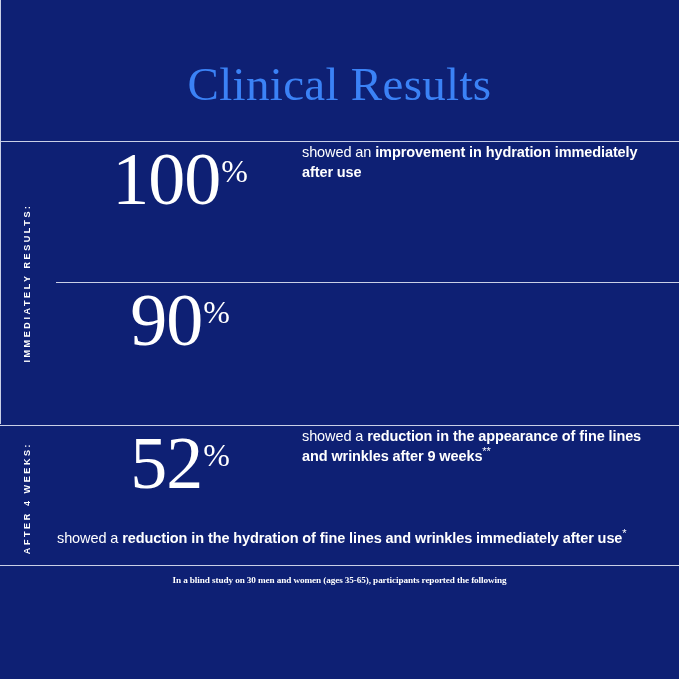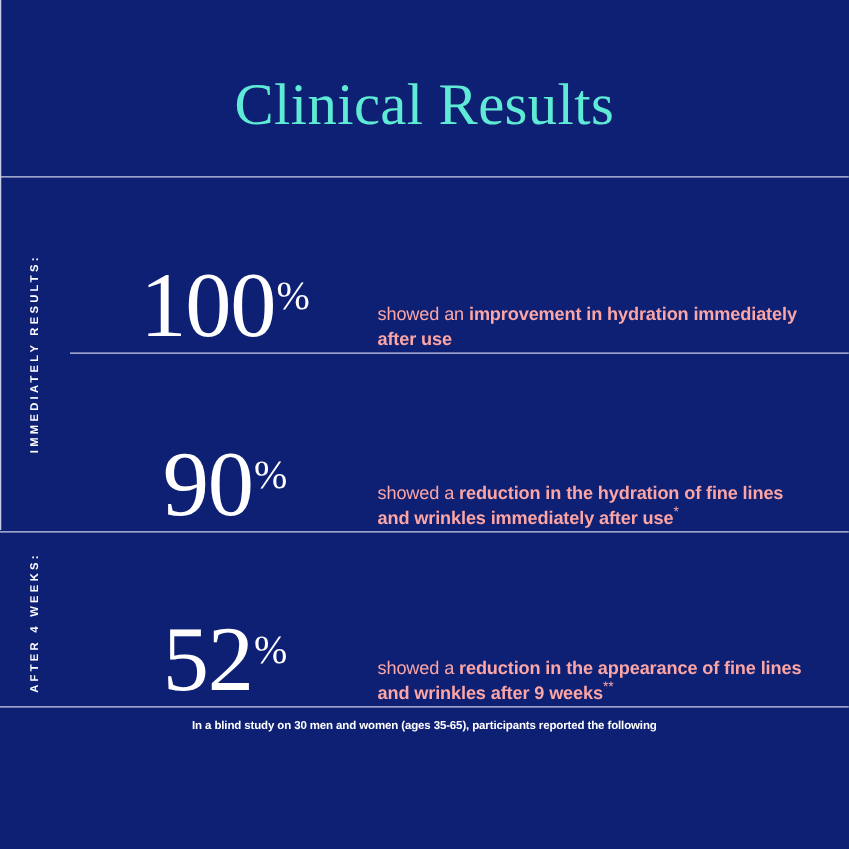--- a/index.html
+++ b/index.html
@@ -20,21 +20,21 @@
     background: #0e2074;
   }
 
   
   .title {
     position: absolute;
     top: 56px;
     left: 0;
     width: 679px;
     text-align: center;
-    color: #5eead4;
+    color: #3b82f6;
     font-family: "Liberation Serif", "DejaVu Serif", serif;
     font-size: 47px;
     line-height: 56px;
     font-weight: 400;
     letter-spacing: 0.3px;
   }
 
   
   .rule {
     position: absolute;
@@ -69,24 +69,24 @@
     top: 498px;
     transform: rotate(-90deg) translate(-50%, -50%);
   }
 
   
   .row {
     position: absolute;
     left: 57px;
     right: 12px;
     display: flex;
-    align-items: flex-end;
+    align-items: flex-start;
   }
   #row-1 { top: 142px; height: 140px; }
-  #row-2 { top: 283px; height: 142px; }
+  #row-2 { top: 283px; height: 142px; flex-direction: column; }
   #row-3 { top: 426px; height: 139px; }
 
   .stat {
     width: 245px;
     flex: 0 0 245px;
     text-align: center;
     color: #ffffff;
     font-family: "Liberation Serif", "DejaVu Serif", serif;
     white-space: nowrap;
     line-height: 1;
@@ -99,21 +99,21 @@
   .stat .pct {
     font-size: 32px;
     font-weight: 400;
     position: relative;
     top: -22px;
     left: 1px;
   }
 
   .desc {
     flex: 1 1 auto;
-    color: #fca5a5;
+    color: #ffffff;
     font-size: 14.5px;
     line-height: 20px;
     font-weight: 400;
     padding-right: 24px;
     letter-spacing: -0.1px;
   }
   .desc b {
     font-weight: 700;
   }
   .desc sup {
@@ -128,21 +128,21 @@
     left: 0;
     top: 573px;
     width: 679px;
     text-align: center;
     color: #ffffff;
     font-size: 9.2px;
     line-height: 14px;
     font-weight: 700;
     letter-spacing: -0.1px;
   }
-  .footnote .fn-line { display: block; }
+  .footnote .fn-line { display: block; font-family: Liberation Serif, serif; }
 </style>
 </head>
 <body>
 
 <div class="page">
 
   <div class="title">Clinical Results</div>
 
   <div class="rule" id="rule-top"></div>
   <div class="rule" id="rule-row1-row2"></div>

